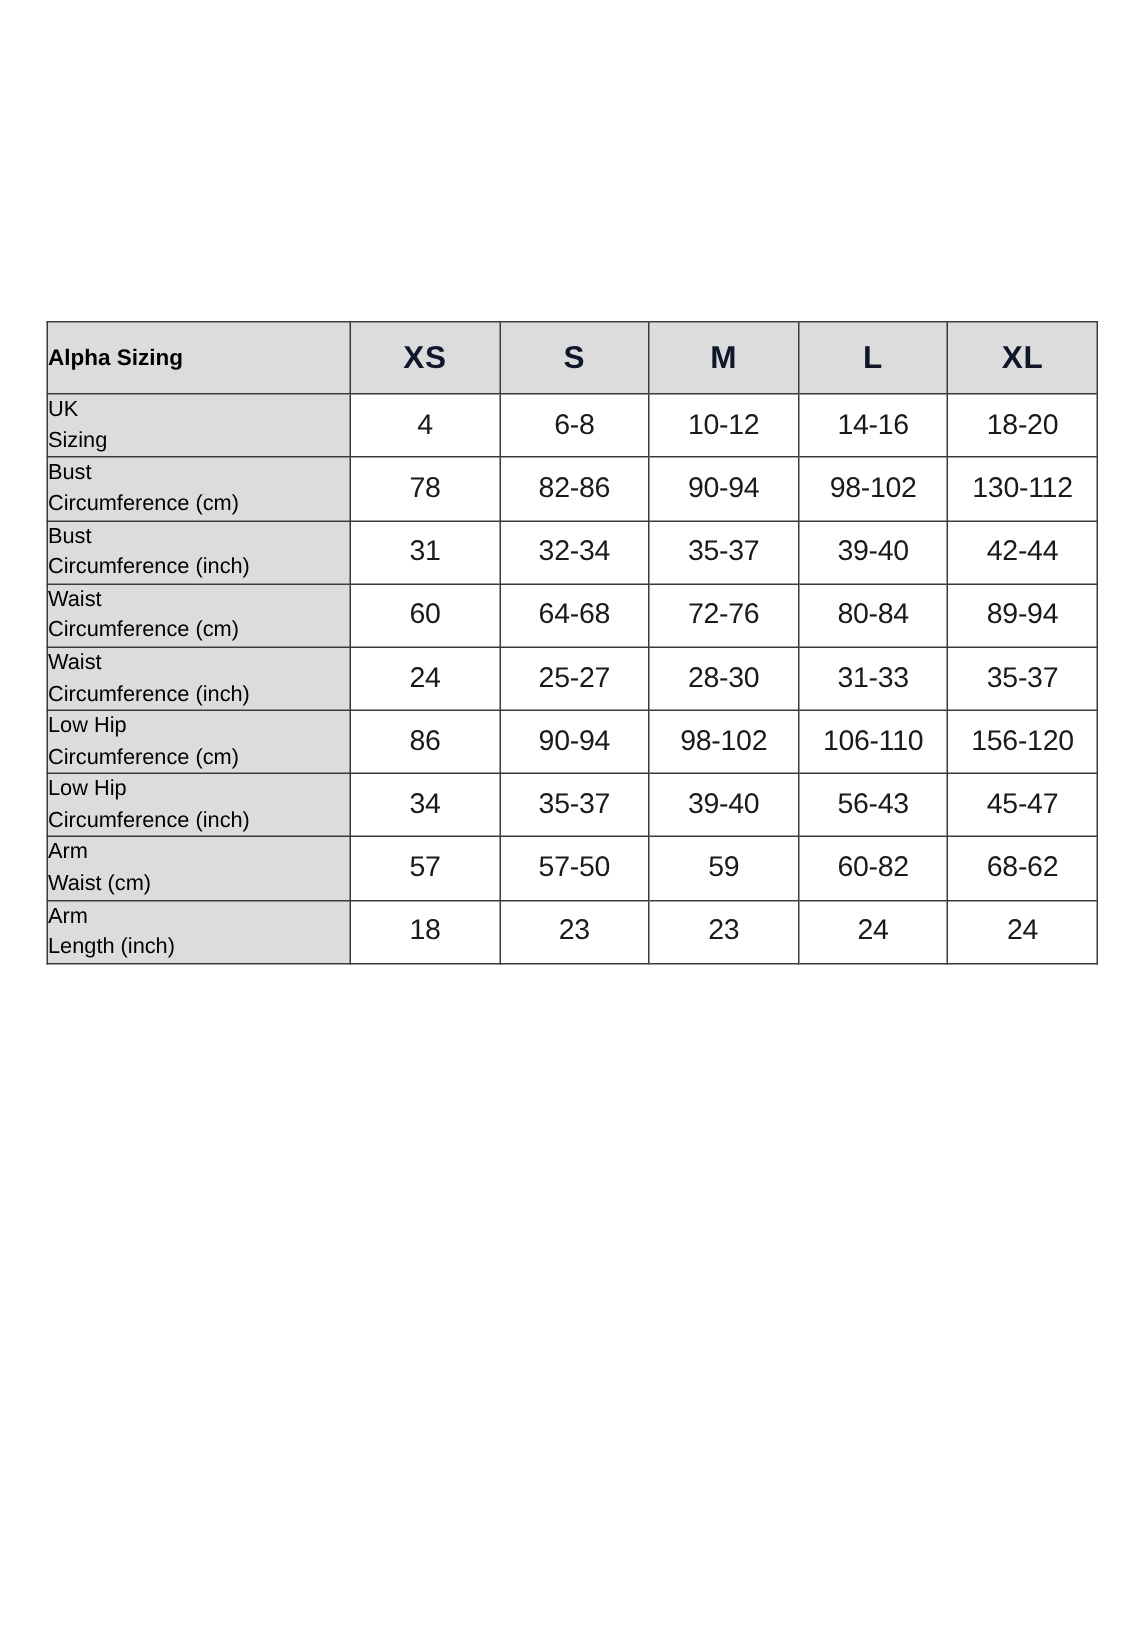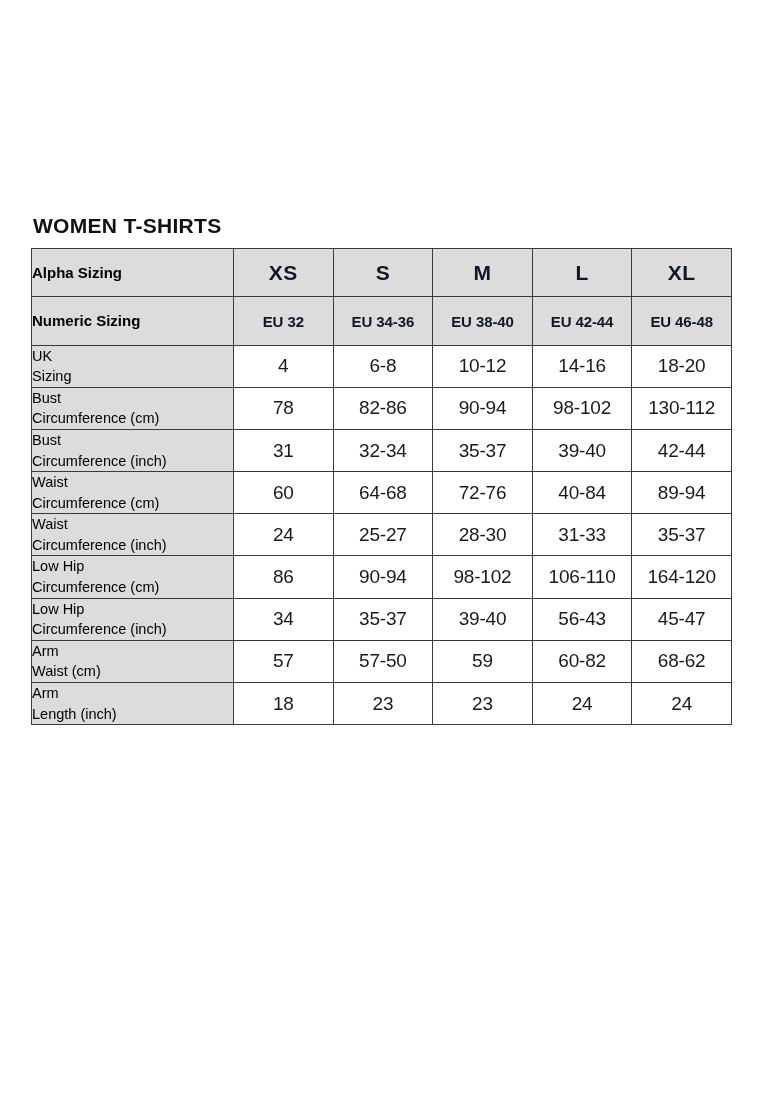--- a/index.html
+++ b/index.html
@@ -93,49 +93,40 @@
     padding: 15px 1px 15px 1px;
     letter-spacing: -0.2px;
     white-space: nowrap;
   }
 </style>
 </head>
 <body>
 
 <div id="chart-wrap">
 
-  <h1 id="page-title">WOMEN T-SHIRTS</h1>
 
   <table class="size-chart">
     <colgroup>
       <col class="label-col">
       <col class="size-col">
       <col class="size-col">
       <col class="size-col">
       <col class="size-col">
       <col class="size-col">
     </colgroup>
     <tbody id="table-body">
         <tr>
           <td class="label hdr">Alpha Sizing</td>
           <td class="hdrval alpha">XS</td>
           <td class="hdrval alpha">S</td>
           <td class="hdrval alpha">M</td>
           <td class="hdrval alpha">L</td>
           <td class="hdrval alpha">XL</td>
         </tr>
         <tr>
-          <td class="label hdr">Numeric Sizing</td>
-          <td class="hdrval numeric">EU 32</td>
-          <td class="hdrval numeric">EU 34-36</td>
-          <td class="hdrval numeric">EU 38-40</td>
-          <td class="hdrval numeric">EU 42-44</td>
-          <td class="hdrval numeric">EU 46-48</td>
-        </tr>
-        <tr>
           <td class="label">
             <span class="l1">UK</span>
             <span class="l2">Sizing</span>
           </td>
           <td class="val">4</td>
           <td class="val">6-8</td>
           <td class="val">10-12</td>
           <td class="val">14-16</td>
           <td class="val">18-20</td>
         </tr>
@@ -162,21 +153,21 @@
           <td class="val">42-44</td>
         </tr>
         <tr>
           <td class="label">
             <span class="l1">Waist</span>
             <span class="l2">Circumference (cm)</span>
           </td>
           <td class="val">60</td>
           <td class="val">64-68</td>
           <td class="val">72-76</td>
-          <td class="val">40-84</td>
+          <td class="val">80-84</td>
           <td class="val">89-94</td>
         </tr>
         <tr>
           <td class="label">
             <span class="l1">Waist</span>
             <span class="l2">Circumference (inch)</span>
           </td>
           <td class="val">24</td>
           <td class="val">25-27</td>
           <td class="val">28-30</td>
@@ -185,21 +176,21 @@
         </tr>
         <tr>
           <td class="label">
             <span class="l1">Low Hip</span>
             <span class="l2">Circumference (cm)</span>
           </td>
           <td class="val">86</td>
           <td class="val">90-94</td>
           <td class="val">98-102</td>
           <td class="val">106-110</td>
-          <td class="val">164-120</td>
+          <td class="val">156-120</td>
         </tr>
         <tr>
           <td class="label">
             <span class="l1">Low Hip</span>
             <span class="l2">Circumference (inch)</span>
           </td>
           <td class="val">34</td>
           <td class="val">35-37</td>
           <td class="val">39-40</td>
           <td class="val">56-43</td>

